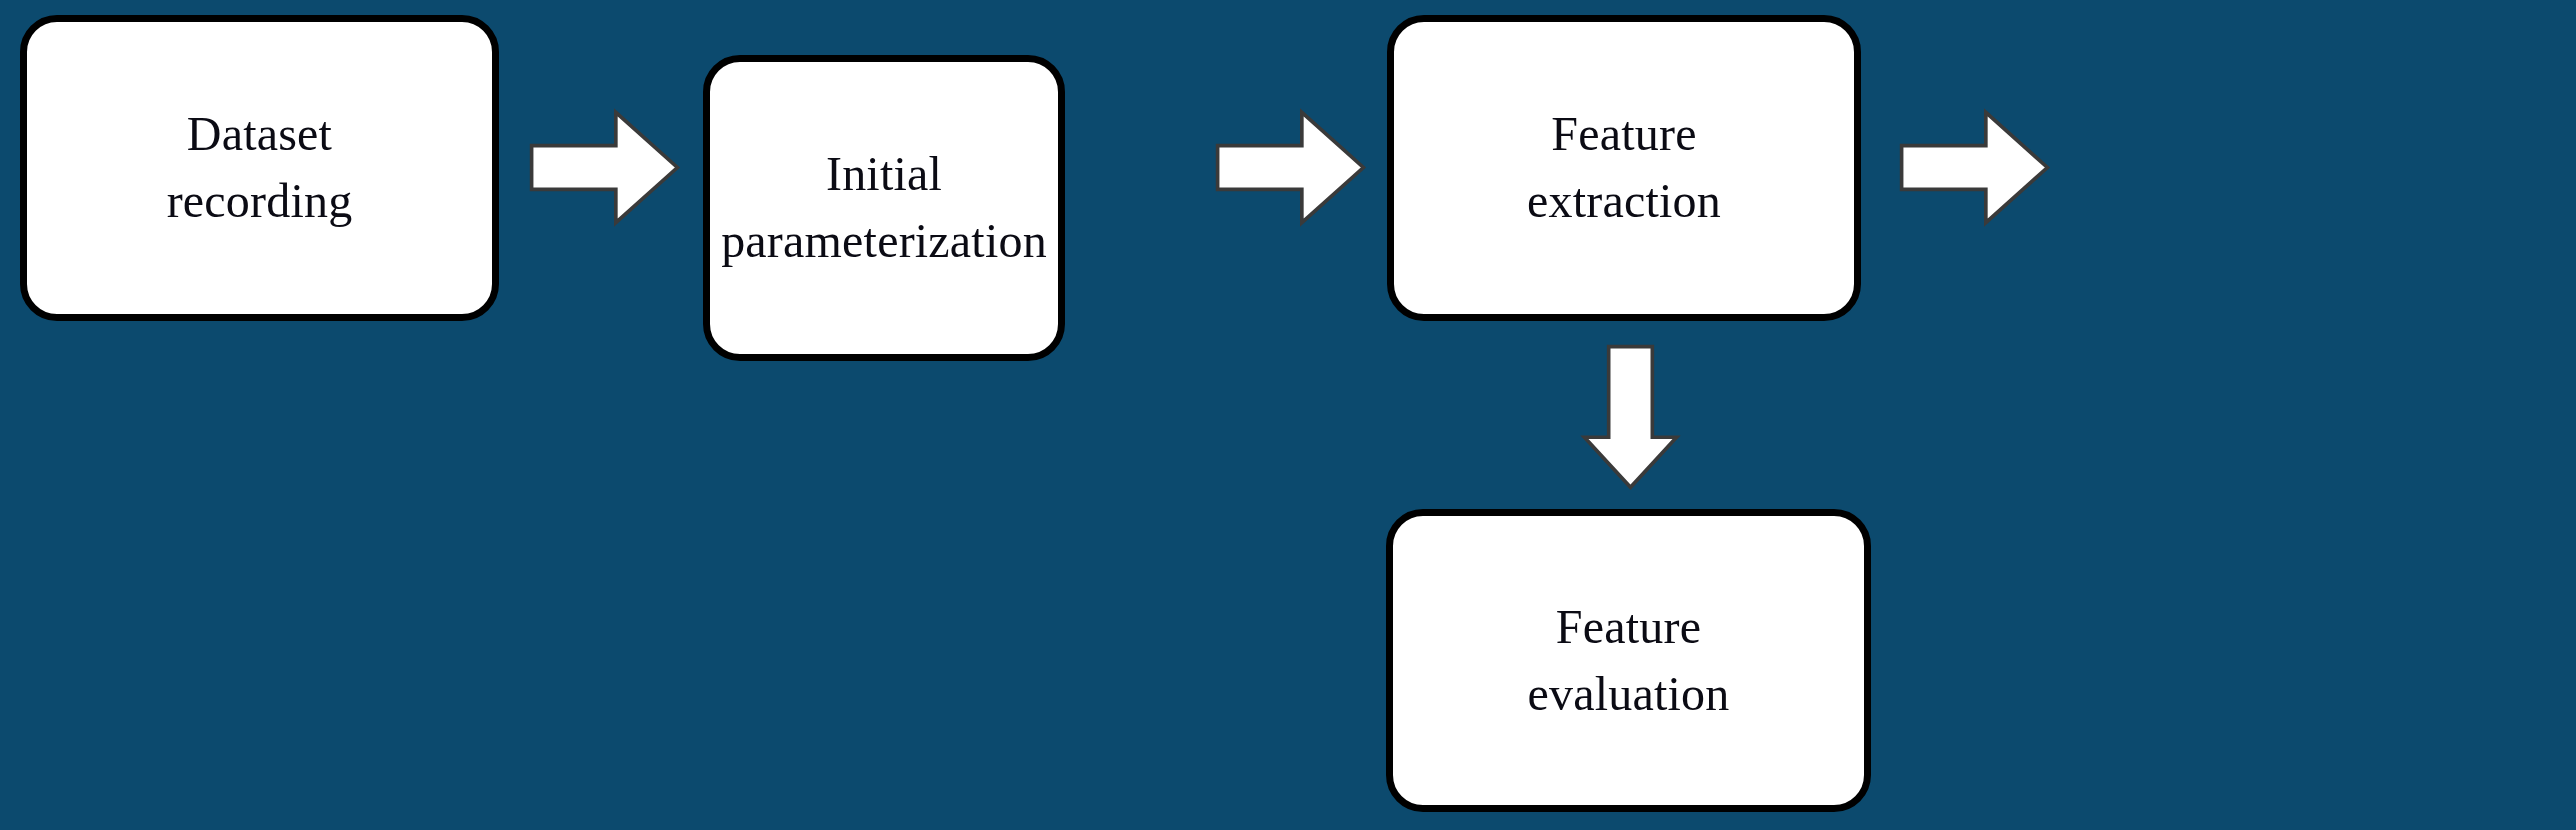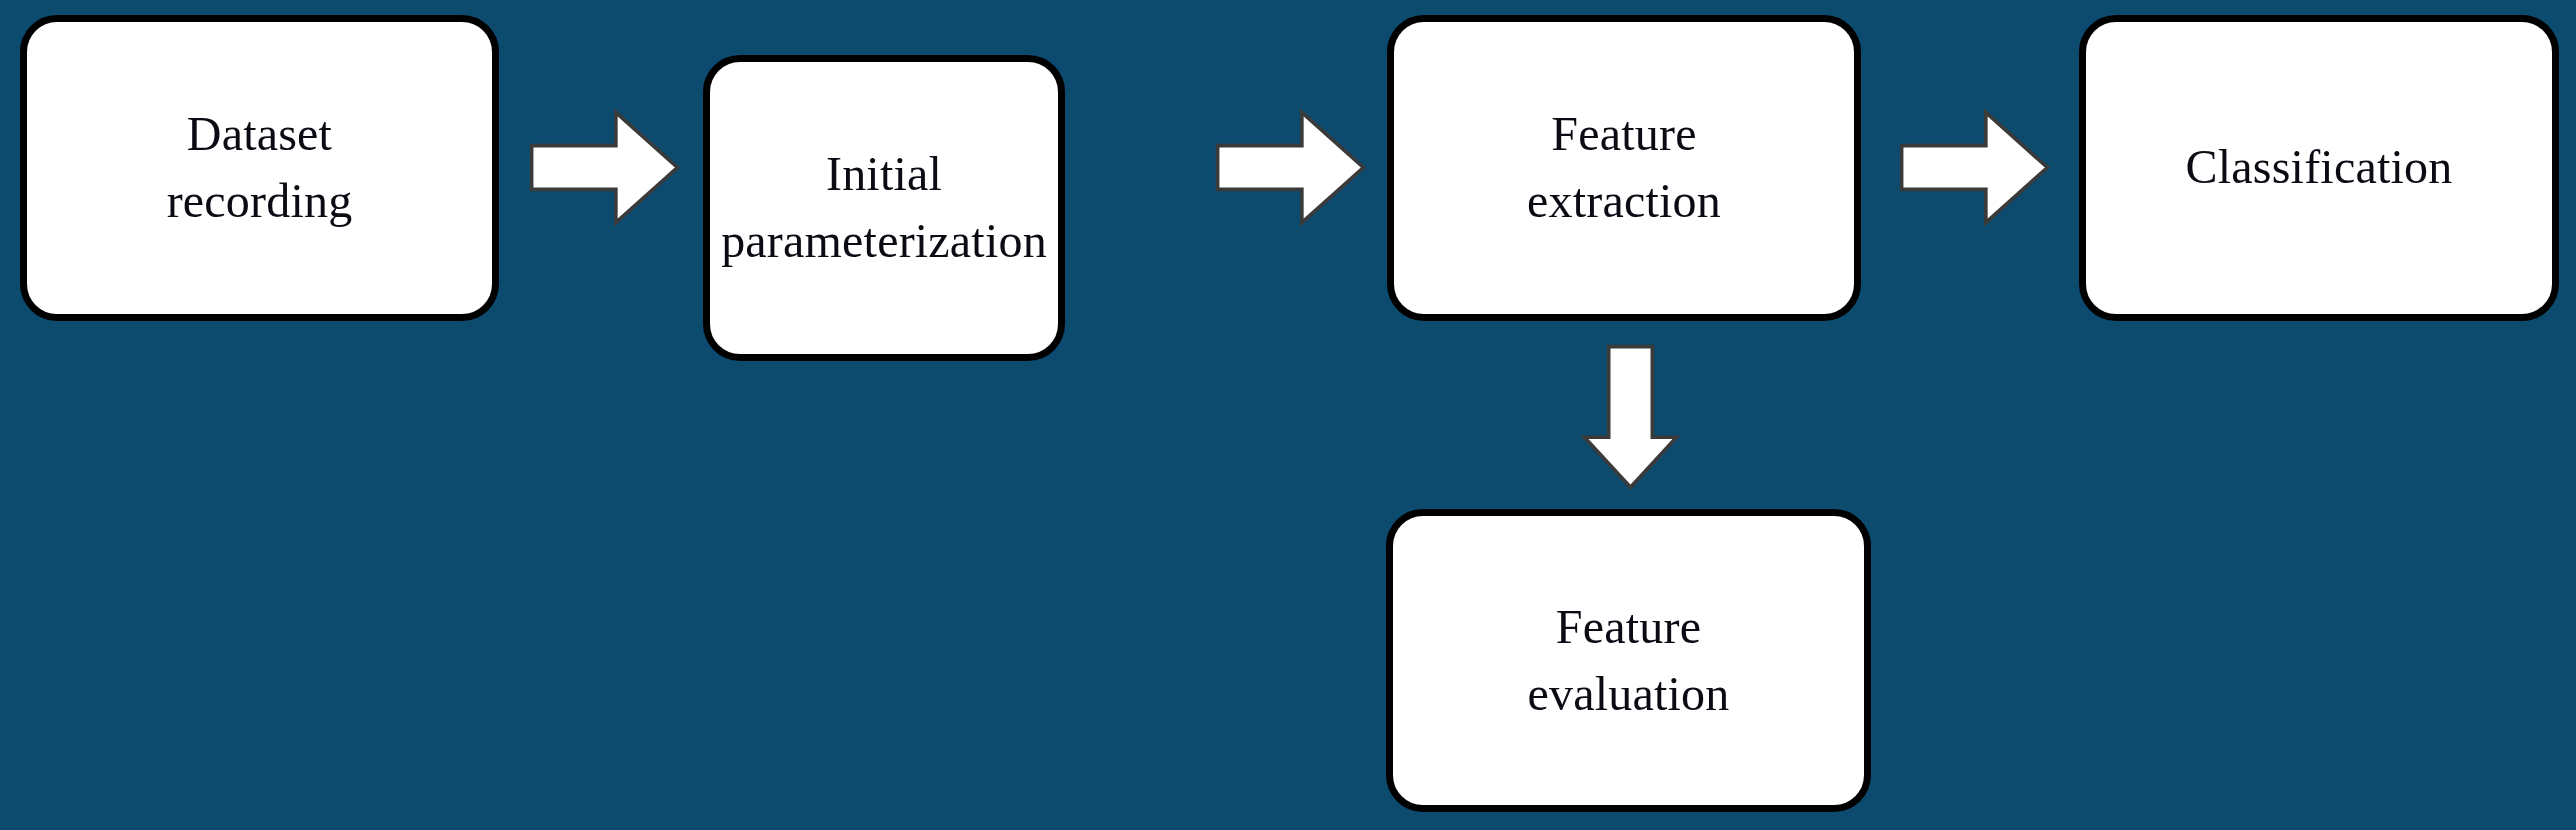--- a/index.html
+++ b/index.html
@@ -97,23 +97,20 @@
     <span class="node-label">Feature
 extraction</span>
   </div>
 
   <div class="arrow" id="arrow-extraction-to-classification">
     <svg viewBox="0 0 186 142" width="151" height="115" aria-hidden="true">
       <polygon class="arrow-shape" points="3,44 107,44 107,3 183,71 107,139 107,98 3,98"></polygon>
     </svg>
   </div>
 
-  <div class="node" id="node-classification">
-    <span class="node-label">Classification</span>
-  </div>
 
   <div class="arrow" id="arrow-extraction-to-evaluation">
     <svg viewBox="0 0 120 180" width="97" height="146" aria-hidden="true">
       <polygon class="arrow-shape" points="33,3 87,3 87,115 117,115 60,177 3,115 33,115"></polygon>
     </svg>
   </div>
 
   <div class="node" id="node-feature-evaluation">
     <span class="node-label">Feature
 evaluation</span>

